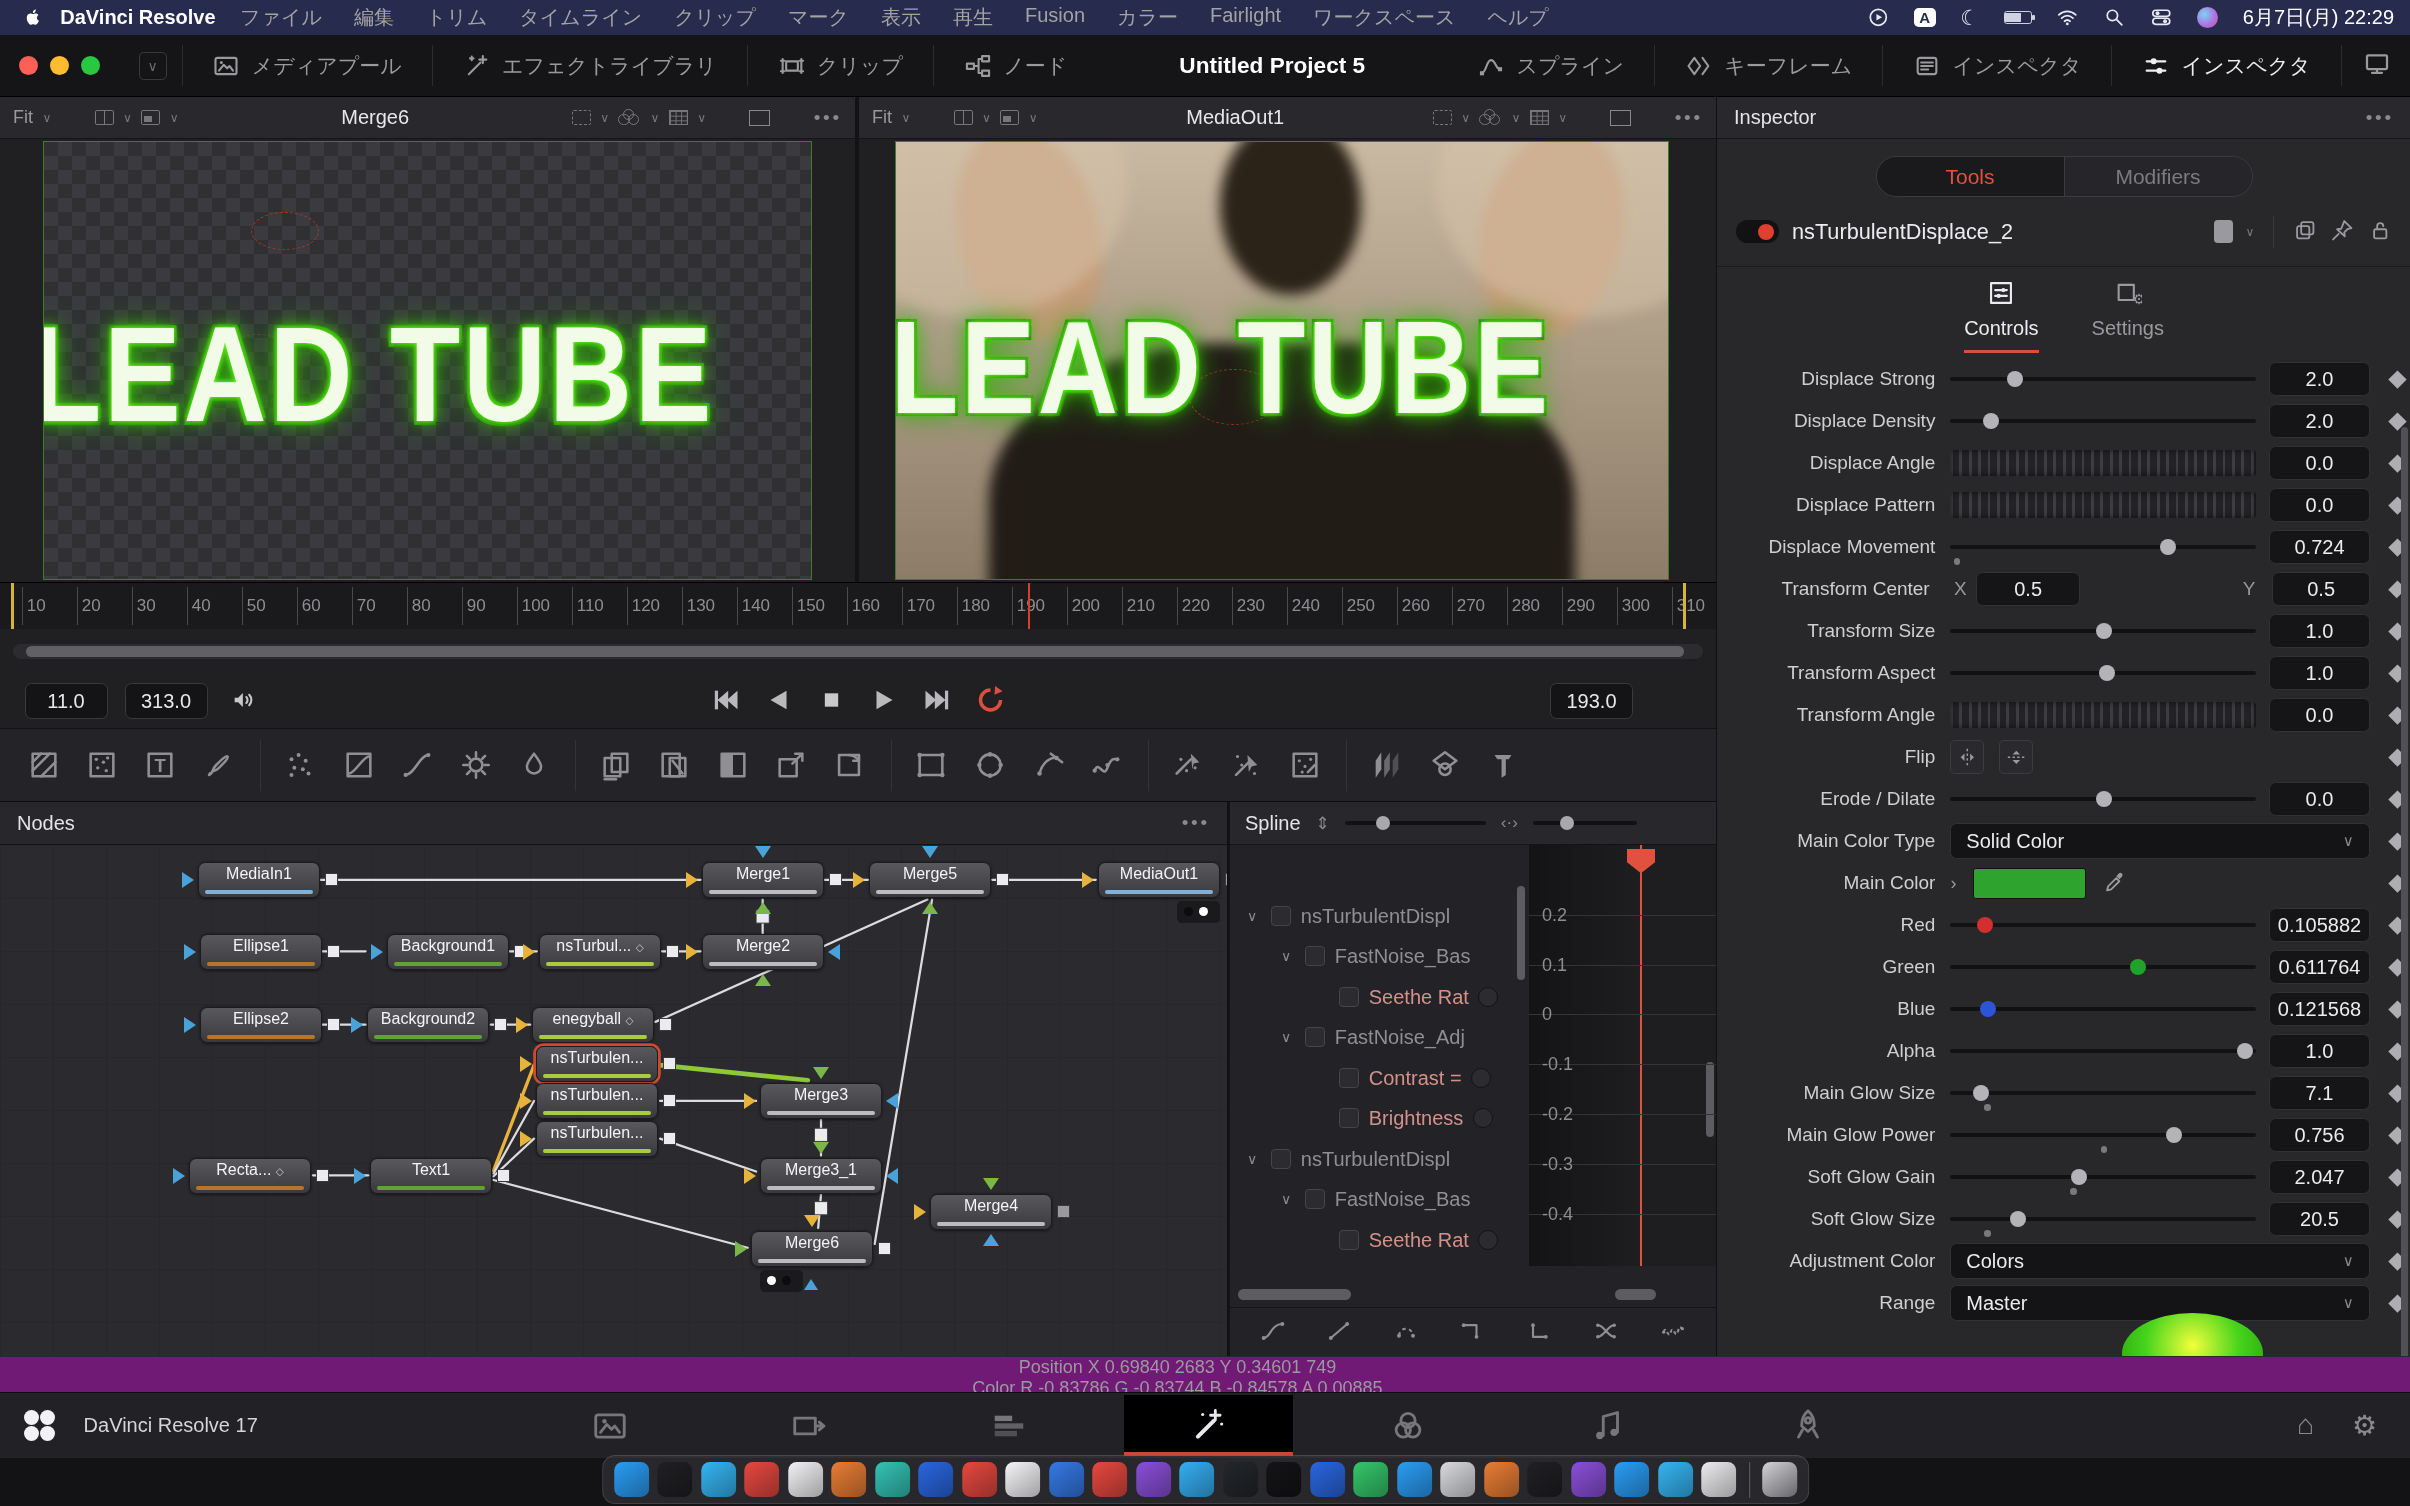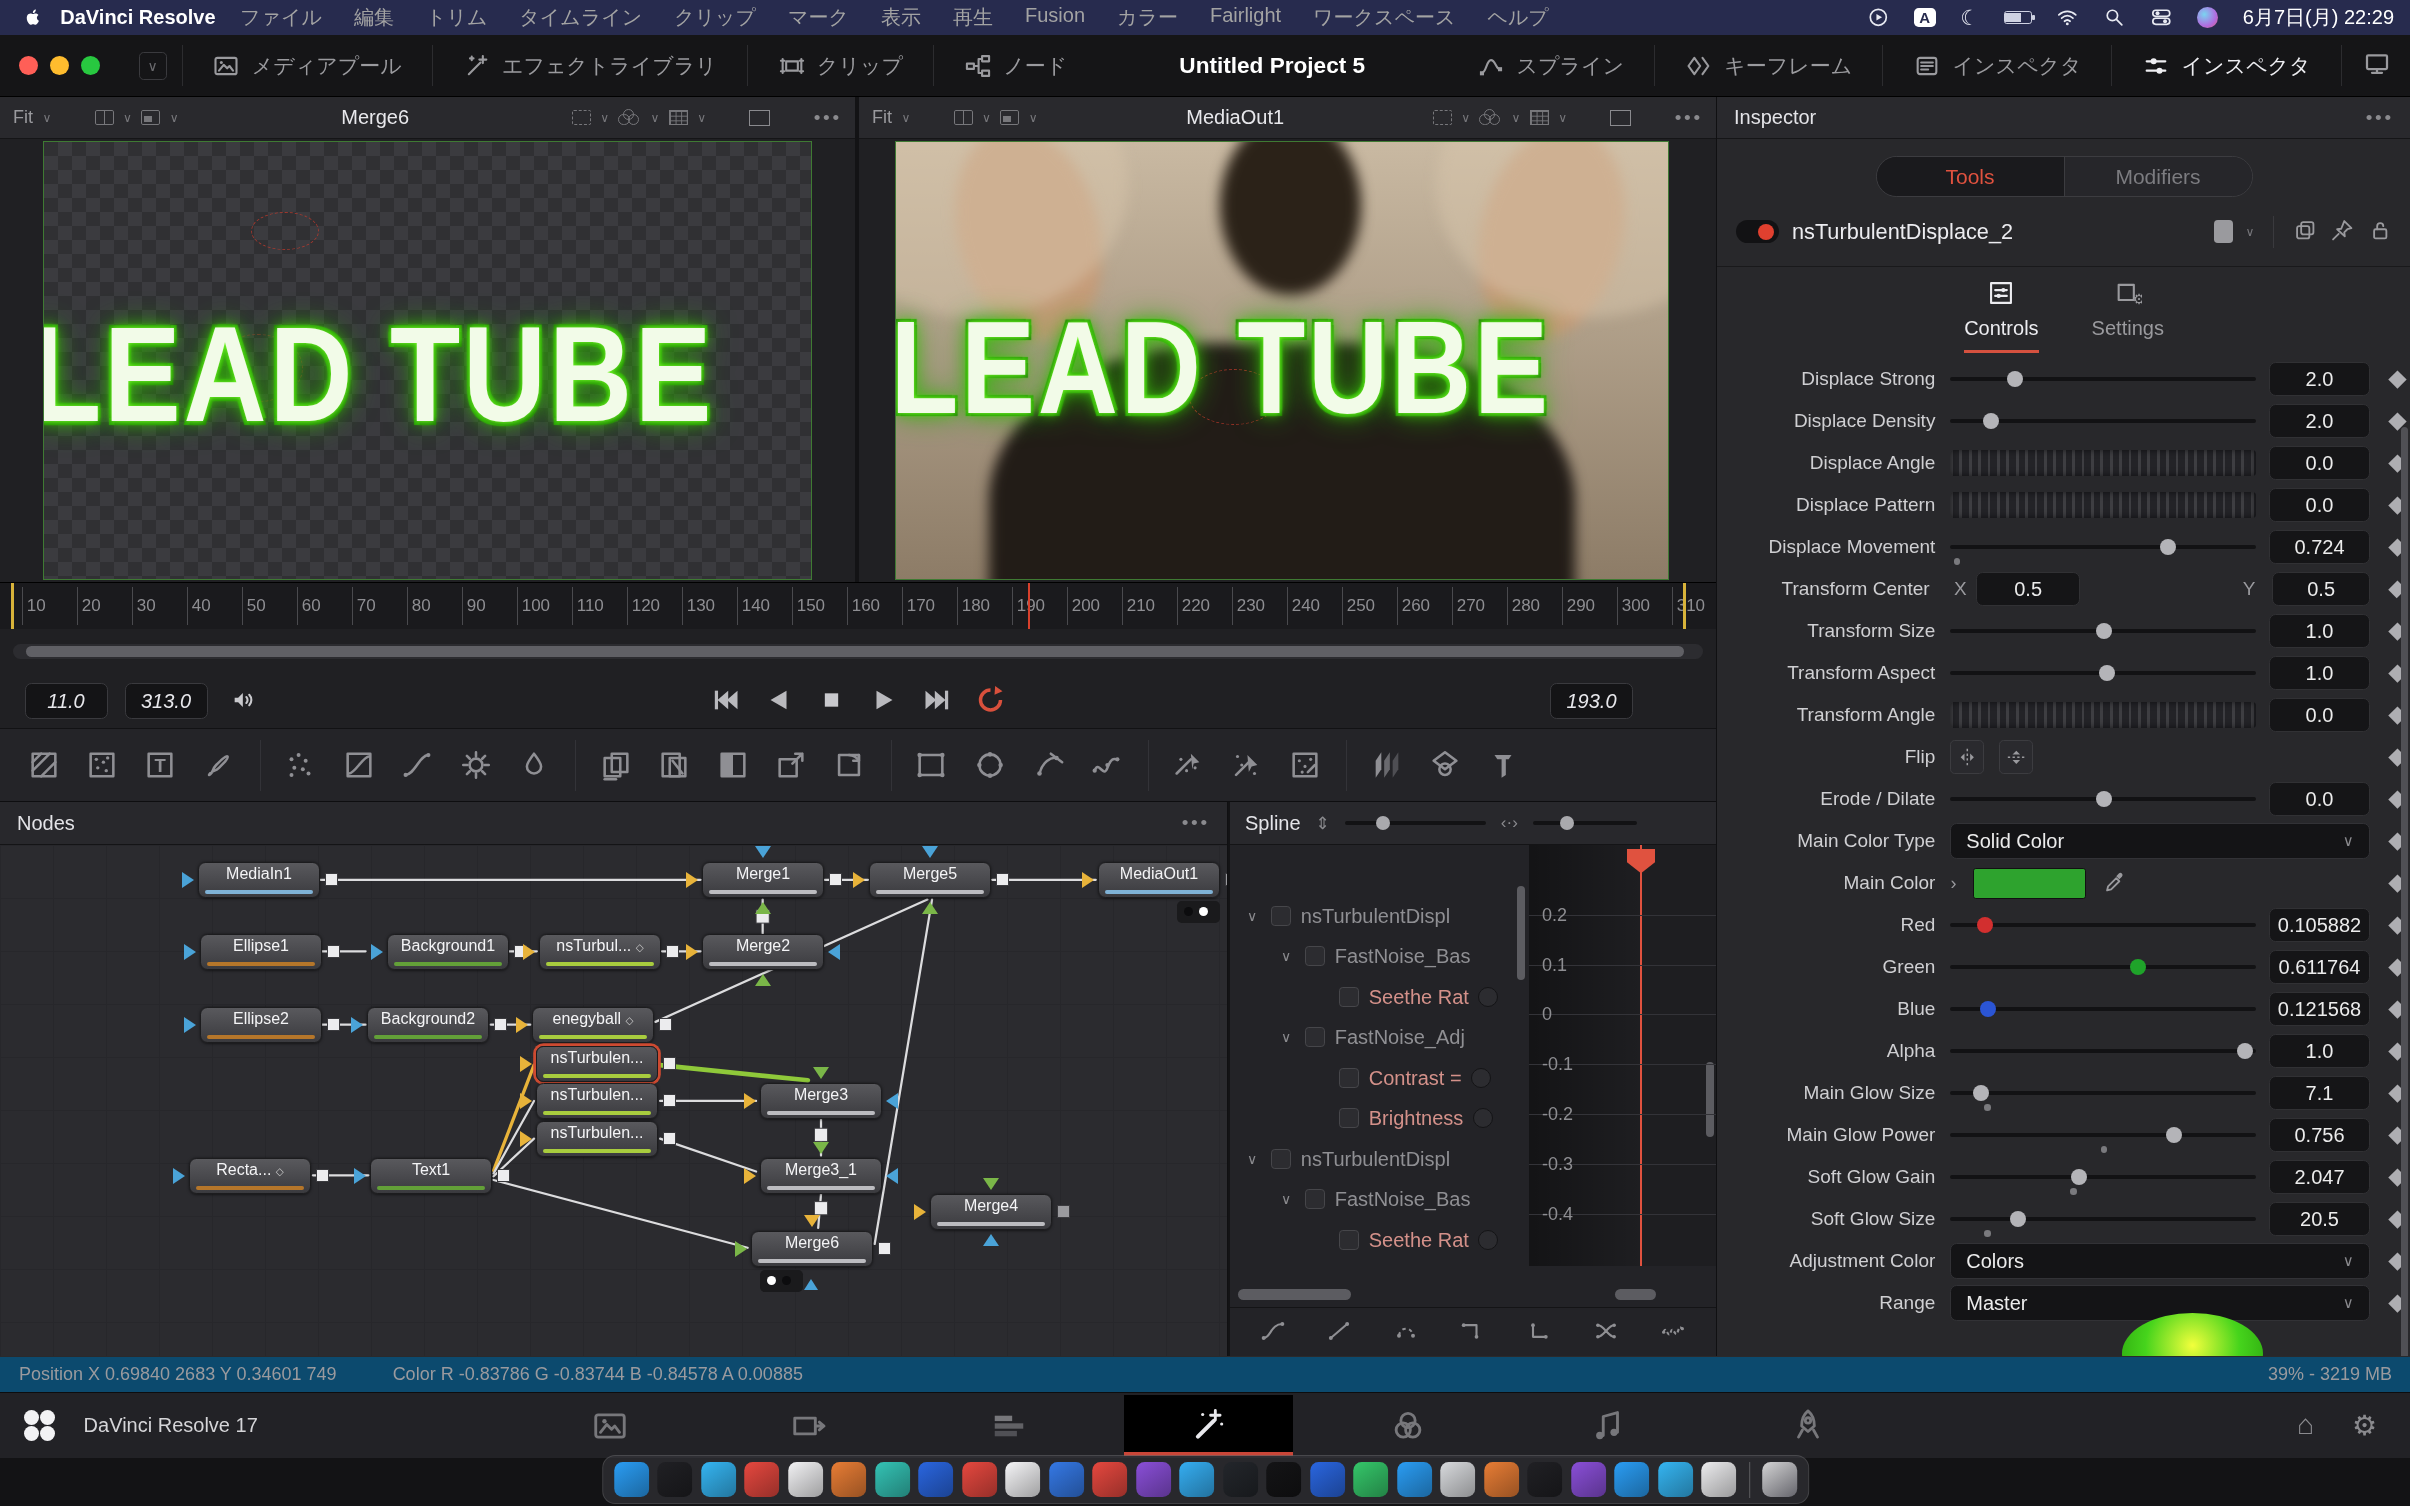--- a/index.html
+++ b/index.html
@@ -66,21 +66,21 @@
   .tick{position:absolute;top:0;height:100%;}
   .tick .tl-line{position:absolute;left:0;top:3.8px;bottom:3.8px;width:0.9px;background:#4a4a4e;}
   .tick .tl-num{position:absolute;left:4.7px;top:13px;color:#8e8e92;font-size:17px;}
   .range-line{position:absolute;top:0;bottom:0;width:2.8px;background:#d8b33a;}
   .playhead{position:absolute;top:0;bottom:0;width:2.4px;background:#d8402c;}
 
   
   .scrollrow{position:absolute;left:0;top:629px;width:1716px;height:45px;background:#202023;display:flex;align-items:center;}
   .scrollrow .track{margin:0 13px;flex:1;height:15px;background:#2c2c30;border-radius:7.5px;position:relative;}
   .scrollrow .bar{position:absolute;left:13px;right:19px;top:1.9px;bottom:1.9px;background:#606065;border-radius:6.6px;}
-  .transport{position:absolute;left:0;top:674px;width:1716px;height:55px;background:#202023;border-bottom:0.9px solid #121214;display:flex;align-items:center;padding:0 24.5px;font-style:italic;}
+  .transport{position:absolute;left:0;top:674px;width:1716px;height:55px;background:#202023;border-bottom:0.9px solid #121214;display:flex;align-items:center;padding:0 24.5px;}
   .tfield{min-width:83px;height:36px;background:#141416;border:0.9px solid #3a3a3e;border-radius:6.6px;color:#e8e8ec;font-size:20px;display:flex;align-items:center;justify-content:center;margin-right:17px;padding:0 9.4px;}
   .tcenter{position:absolute;left:50%;transform:translateX(-50%);display:flex;align-items:center;gap:21px;}
   .tcur{position:absolute;right:66px;}
 
   
   .ftoolbar{position:absolute;left:0;top:729px;width:1716px;height:73px;background:#242428;display:flex;align-items:center;padding:0 19px;border-bottom:0.9px solid #0e0e10;}
   .ft-icon{width:49px;height:49px;display:flex;align-items:center;justify-content:center;border-radius:5.6px;margin-right:9.4px;}
   .ft-div{width:0.9px;height:51px;background:#333338;margin:0 15px 0 7.5px;}
 
   
@@ -159,21 +159,21 @@
   .pdrop .chev{margin-left:auto;color:#8a8a8e;font-size:15px;}
   .xylab{color:#9a9a9e;font-size:19px;margin:0 9.4px;}
   .xyfield{width:104px;height:34px;background:#151517;border:0.9px solid #313134;border-radius:6.6px;color:#ececec;font-size:20px;display:flex;align-items:center;justify-content:center;}
   .flipbtn{width:34px;height:34px;background:#2a2a2e;border:0.9px solid #3c3c40;border-radius:4.7px;display:flex;align-items:center;justify-content:center;margin-right:15px;}
   .swatch{width:113px;height:31px;border:0.9px solid #111;border-radius:2.8px;margin:0 17px;}
   .caret-r{color:#9a9a9e;font-size:18px;}
   .greenblob{position:absolute;left:405px;bottom:-38px;width:141px;height:81px;border-radius:50%;background:radial-gradient(circle at 50% 40%,#f2ff3c,#46d41c 55%,#2aa30e);}
   .insp-scroll{position:absolute;right:2.8px;top:330px;width:7.5px;height:1017px;background:#505055;border-radius:3.8px;}
 
   
-  .statusbar{position:absolute;left:0;top:1356px;width:2411px;height:36px;background:#0c4a6e;border-top:0.9px solid #2a2a2c;display:flex;align-items:center;padding:0 19px;color:#9a9a9e;font-size:18px;}
+  .statusbar{position:absolute;left:0;top:1356px;width:2411px;height:36px;background:#701a75;border-top:0.9px solid #2a2a2c;display:flex;align-items:center;padding:0 19px;color:#9a9a9e;font-size:18px;flex-direction:column;}
   .statusbar .right{margin-left:auto;}
   .statusbar .seg2{margin-right:56px;}
 
   
   .pagebar{position:absolute;left:0;top:1392px;width:2411px;height:66px;background:#222226;border-top:0.9px solid #0d0d0e;display:flex;align-items:center;}
   .pb-logo{display:flex;align-items:center;gap:27px;padding:0 22.6px;}
   .pb-petals{position:relative;width:34px;height:34px;}
   .pb-petals i{position:absolute;width:15px;height:15px;border-radius:50%;background:#f2f2f4;}
   .pb-label{color:#d5d5d8;font-size:20px;white-space:nowrap;}
   .pb-page{position:absolute;top:0;width:169px;height:61px;display:flex;align-items:center;justify-content:center;}

